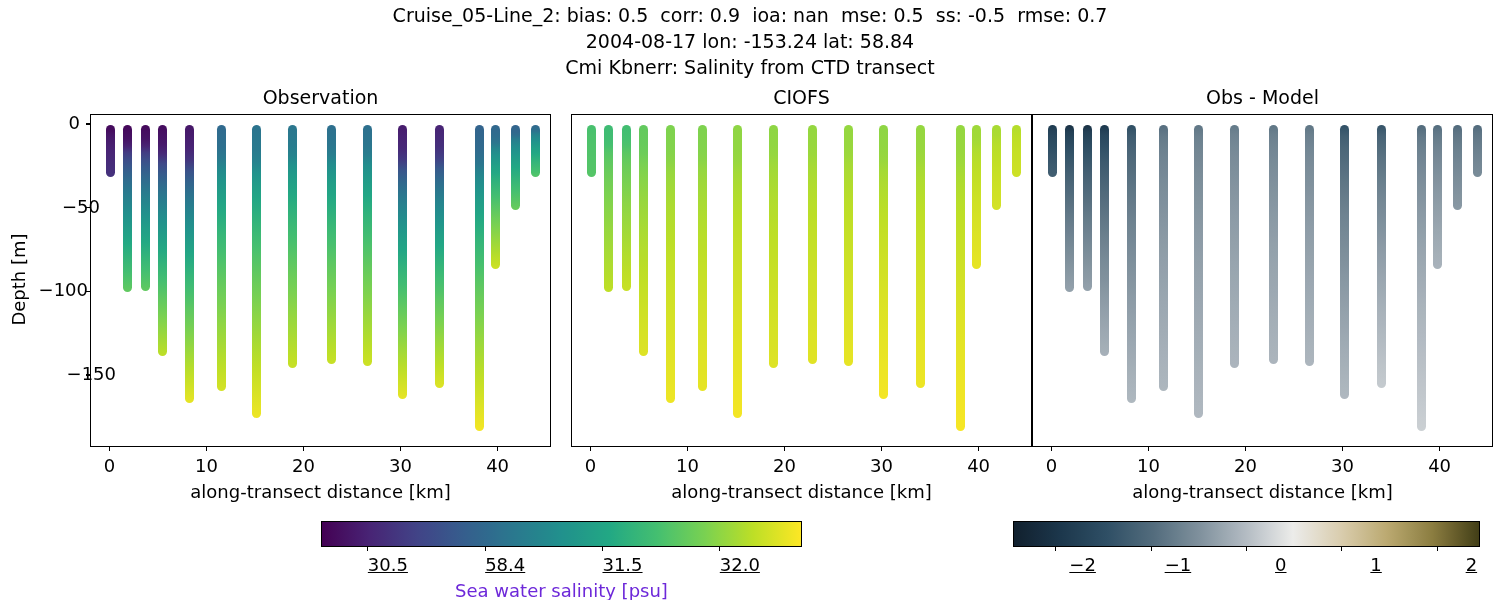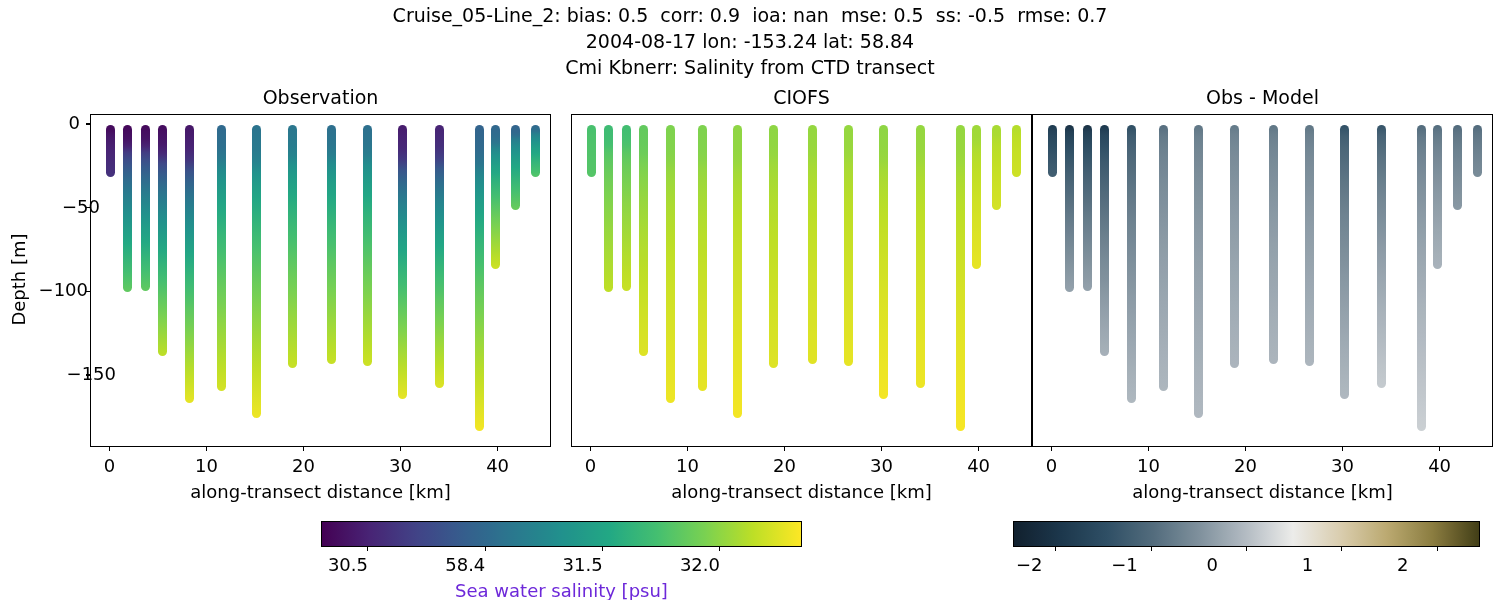--- a/index.html
+++ b/index.html
@@ -21,21 +21,21 @@
   .ytick,.xtick{position:absolute;background:#000;}
   .ytick{width:4px;height:1.3px;}
   .xtick{width:1.3px;height:4px;}
   .yticklabel{position:absolute;font-size:18px;text-align:right;color:#000;}
   .xticklabel{position:absolute;font-size:18px;text-align:center;color:#000;}
   .axlabel{position:absolute;font-size:18px;text-align:center;color:#000;}
   #ylabel{position:absolute;font-size:18px;color:#000;transform-origin:50% 50%;transform:rotate(-90deg);white-space:nowrap;}
 
   .cbar{position:absolute;box-sizing:border-box;border:1.1px solid #000;}
   .cbtick{position:absolute;width:1.1px;height:4px;background:#000;}
-  .cbticklabel{position:absolute;font-size:18px;text-align:left;color:#000;}
+  .cbticklabel{position:absolute;font-size:18px;text-align:right;color:#000;text-decoration:underline;}
   .cblabel{position:absolute;font-size:18px;text-align:center;color:#6d28d9;width:100%;}
 </style>
 </head>
 <body>
 
 <div id="fig">
 
   <div class="suptitle" id="st1">Cruise_05-Line_2: bias: 0.5  corr: 0.9  ioa: nan  mse: 0.5  ss: -0.5  rmse: 0.7</div>
   <div class="suptitle" id="st2">2004-08-17 lon: -153.24 lat: 58.84</div>
   <div class="suptitle" id="st3">Cmi Kbnerr: Salinity from CTD transect</div>

